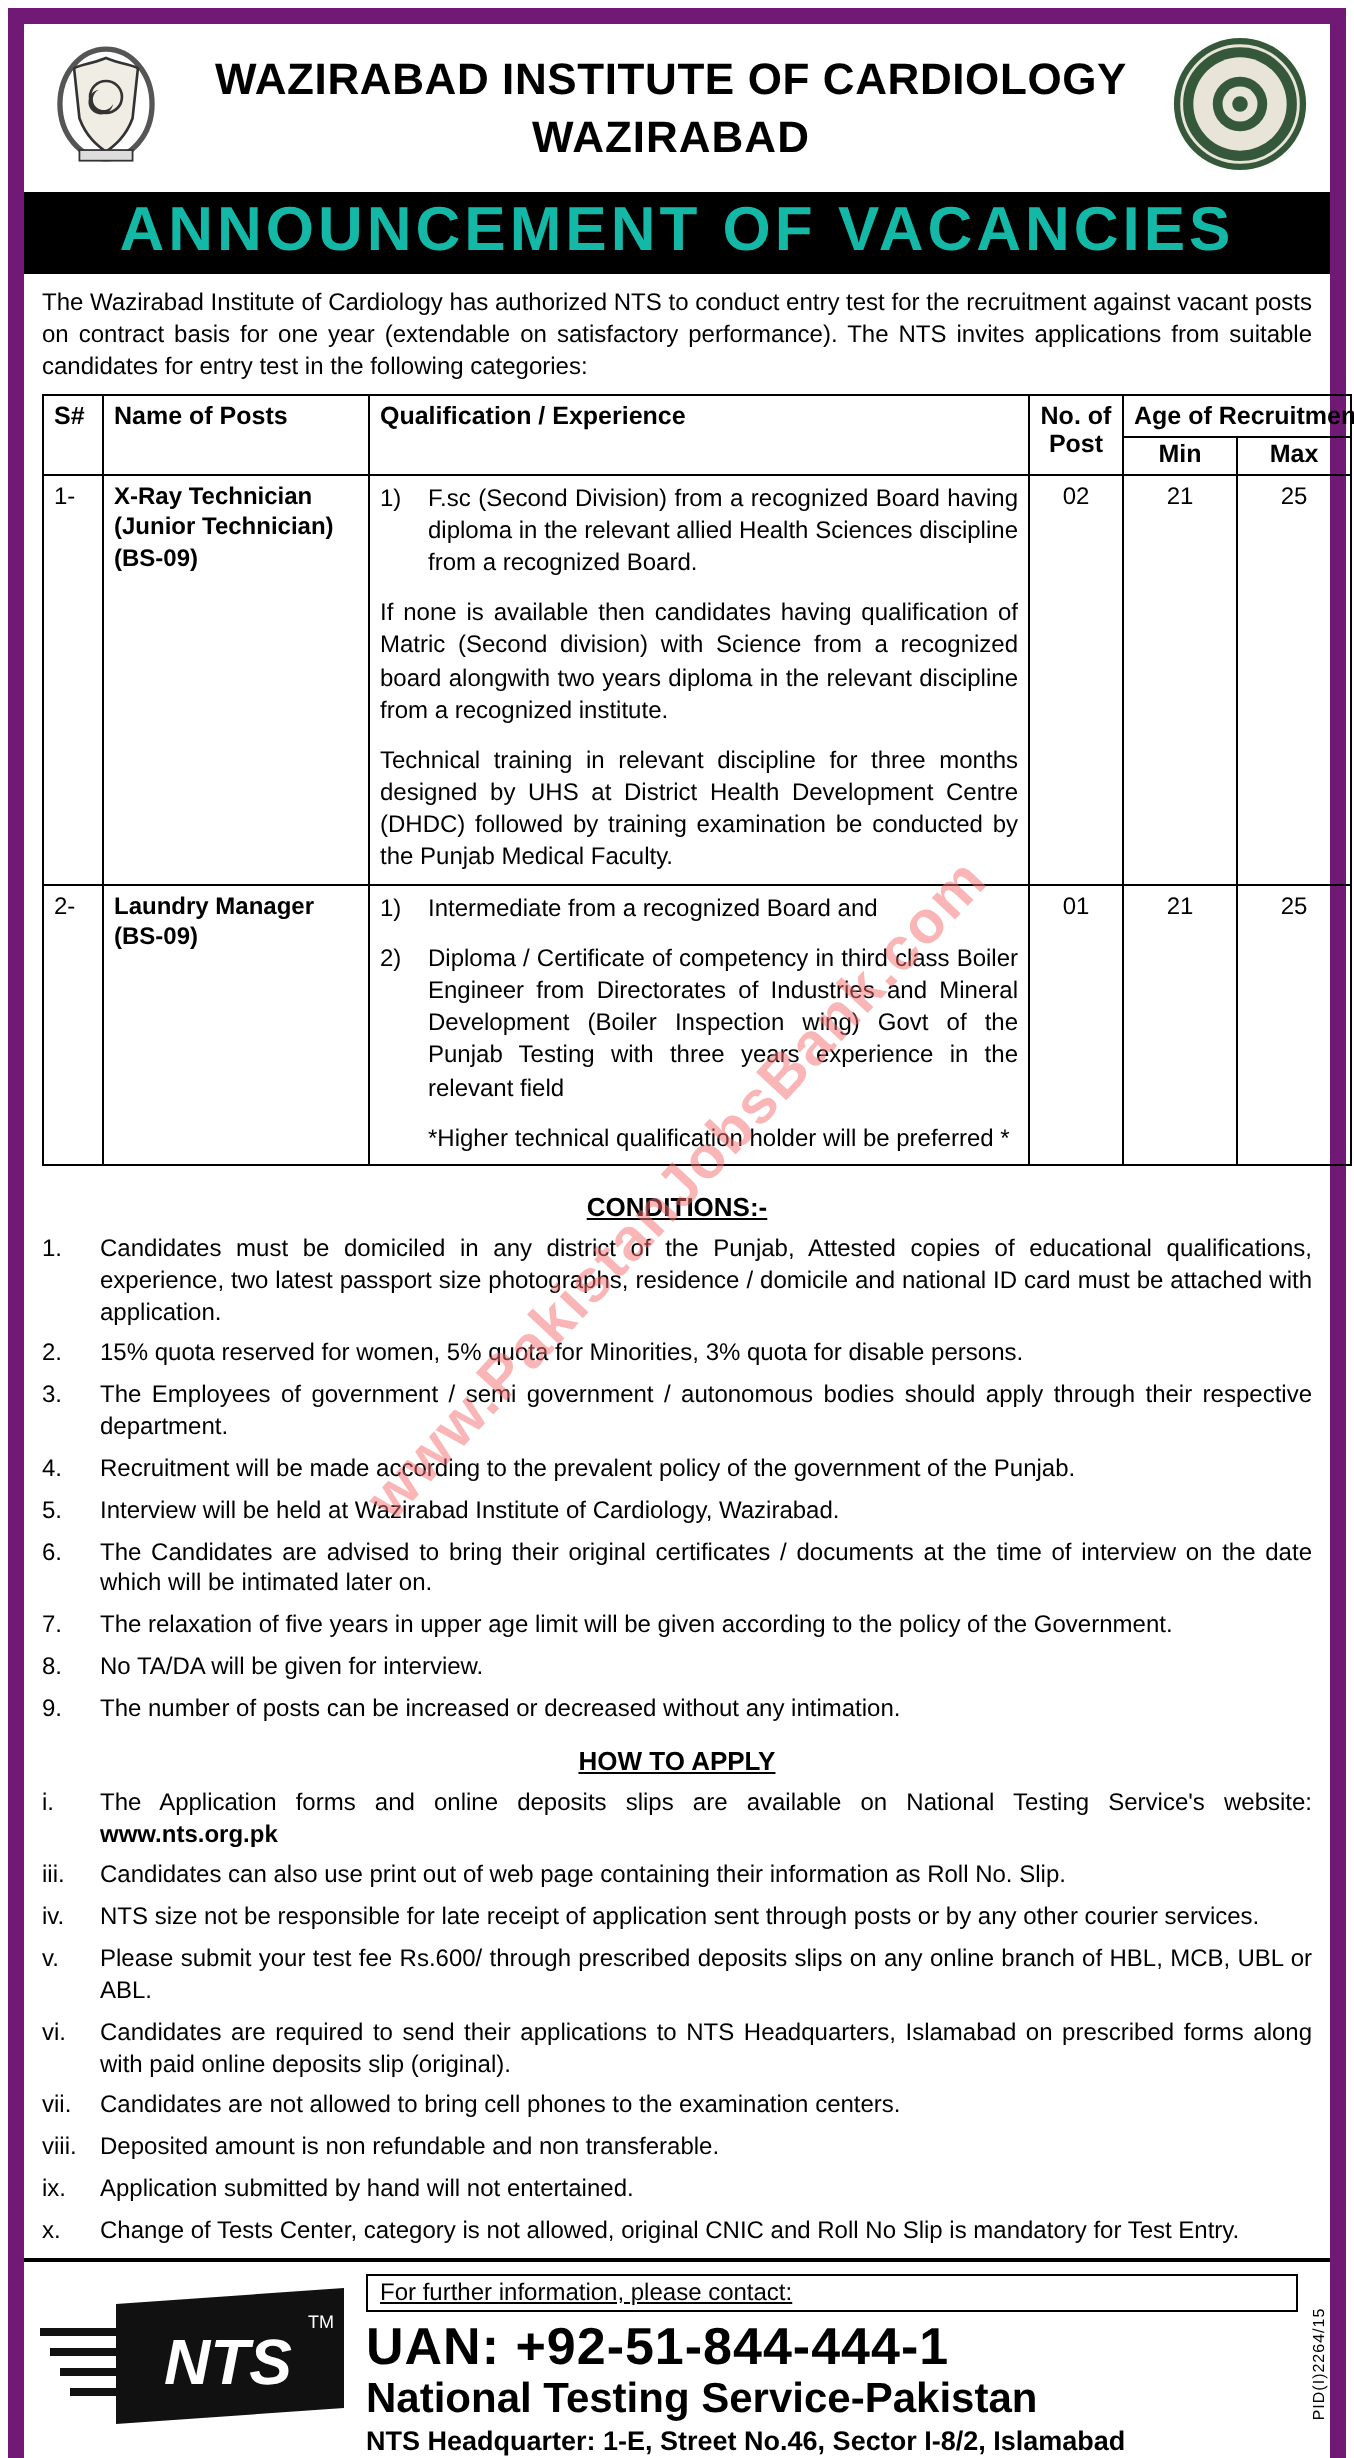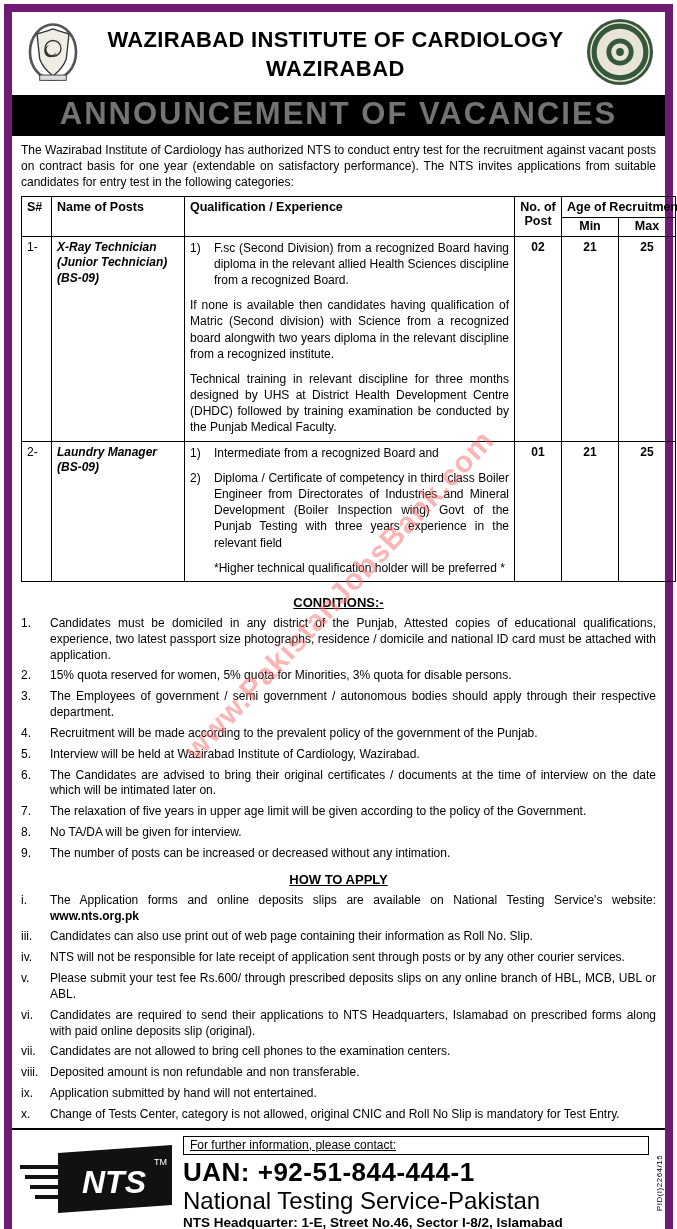--- a/index.html
+++ b/index.html
@@ -20,35 +20,35 @@
   
   .ad-header { display:flex; align-items:center; padding:5px 10px 4px; }
   .logo-left { flex:0 0 66px; }
   .logo-right { flex:0 0 72px; text-align:right; }
   .titles { flex:1; text-align:center; font-weight:bold; }
   .t1 { font-size:22px; letter-spacing:0.3px; }
   .t2 { font-size:22px; margin-top:3px; letter-spacing:0.5px; }
 
   
   .banner {
-    background:#000; color:#737373; font-weight:bold; font-size:31px;
+    background:#000; color:#14b8a6; font-weight:bold; font-size:31px;
     text-align:center; letter-spacing:2px; padding:1px 0 4px;
   }
 
   .intro { padding:7px 9px 5px; font-size:12px; line-height:1.33; text-align:justify; }
 
   
   .vacancy-table { width:calc(100% - 18px); margin:0 9px 8px; border-collapse:collapse; table-layout:fixed; font-size:12px; }
   .vacancy-table th, .vacancy-table td { border:1px solid #000; padding:3px 5px; vertical-align:top; text-align:left; }
   .vacancy-table thead th { font-weight:bold; font-size:12.5px; line-height:1.15; }
   .c-sno{width:30px;} .c-name{width:133px;} .c-qual{width:330px;} .c-posts{width:47px;} .c-min{width:57px;} .c-max{width:57px;}
-  .center { text-align:center !important;font-weight:bold; }
+  .center { text-align:center !important; }
   th.age { white-space:nowrap; font-size:12px; }
   th.sub { padding:1px 4px 2px; font-size:12px; }
-  td.pname { font-weight:bold; white-space:pre-line; line-height:1.3;font-style:italic; }
+  td.pname { font-weight:bold; white-space:pre-line; line-height:1.3; }
   .qual .qp { margin-bottom:9px; line-height:1.35; text-align:justify; }
   .qual .qp:last-child { margin-bottom:2px; }
   .qp.numbered { display:flex; }
   .qnum { flex:0 0 24px; }
   .qtext { flex:1; text-align:justify; }
   .qp.starred { padding-left:24px; }
 
   
   .section { padding:2px 9px 0; }
   .sec-heading { font-size:13px; font-weight:bold; text-decoration:underline; margin:3px 0 6px;text-align:center; }
@@ -56,21 +56,21 @@
   .li-num { flex:0 0 29px; }
   .li-text { flex:1; text-align:justify; }
   .li-text b { font-weight:bold; }
 
   
   .ad-footer { border-top:2px solid #000; display:flex; align-items:center; position:relative; padding:6px 16px 6px 8px; margin-top:5px; min-height:98px; }
   .nts-logo { flex:0 0 158px; }
   .footer-right { flex:1; padding-left:5px; }
   .contact-box { border:1px solid #000; font-size:12px; padding:1px 6px 2px; margin-bottom:3px;text-decoration:underline; }
   .uan { font-size:26px; font-weight:bold; line-height:1.12; letter-spacing:0.5px; }
-  .org { font-size:24px; font-weight:normal; line-height:1.15; }
+  .org { font-size:21px; font-weight:bold; line-height:1.15; }
   .address { font-size:13.5px; font-weight:bold; margin-top:1px; }
   .pid {
     position:absolute; right:1px; top:50%;
     transform:translateY(-50%) rotate(180deg);
     writing-mode:vertical-rl; font-size:8px; letter-spacing:0.5px;
   }
 </style>
 </head>
 <body>
 
@@ -217,21 +217,21 @@
       <div class="list-item">
           <span class="li-num">i.</span>
           <span class="li-text"><span>The Application forms and online deposits slips are available on National Testing Service's website: </span><b>www.nts.org.pk</b><span></span></span>
         </div>
       <div class="list-item">
           <span class="li-num">iii.</span>
           <span class="li-text">Candidates can also use print out of web page containing their information as Roll No. Slip.</span>
         </div>
       <div class="list-item">
           <span class="li-num">iv.</span>
-          <span class="li-text">NTS will not be responsible for late receipt of application sent through posts or by any other courier services.</span>
+          <span class="li-text">NTS size not be responsible for late receipt of application sent through posts or by any other courier services.</span>
         </div>
       <div class="list-item">
           <span class="li-num">v.</span>
           <span class="li-text">Please submit your test fee Rs.600/ through prescribed deposits slips on any online branch of HBL, MCB, UBL or ABL.</span>
         </div>
       <div class="list-item">
           <span class="li-num">vi.</span>
           <span class="li-text">Candidates are required to send their applications to NTS Headquarters, Islamabad on prescribed forms along with paid online deposits slip (original).</span>
         </div>
       <div class="list-item">

